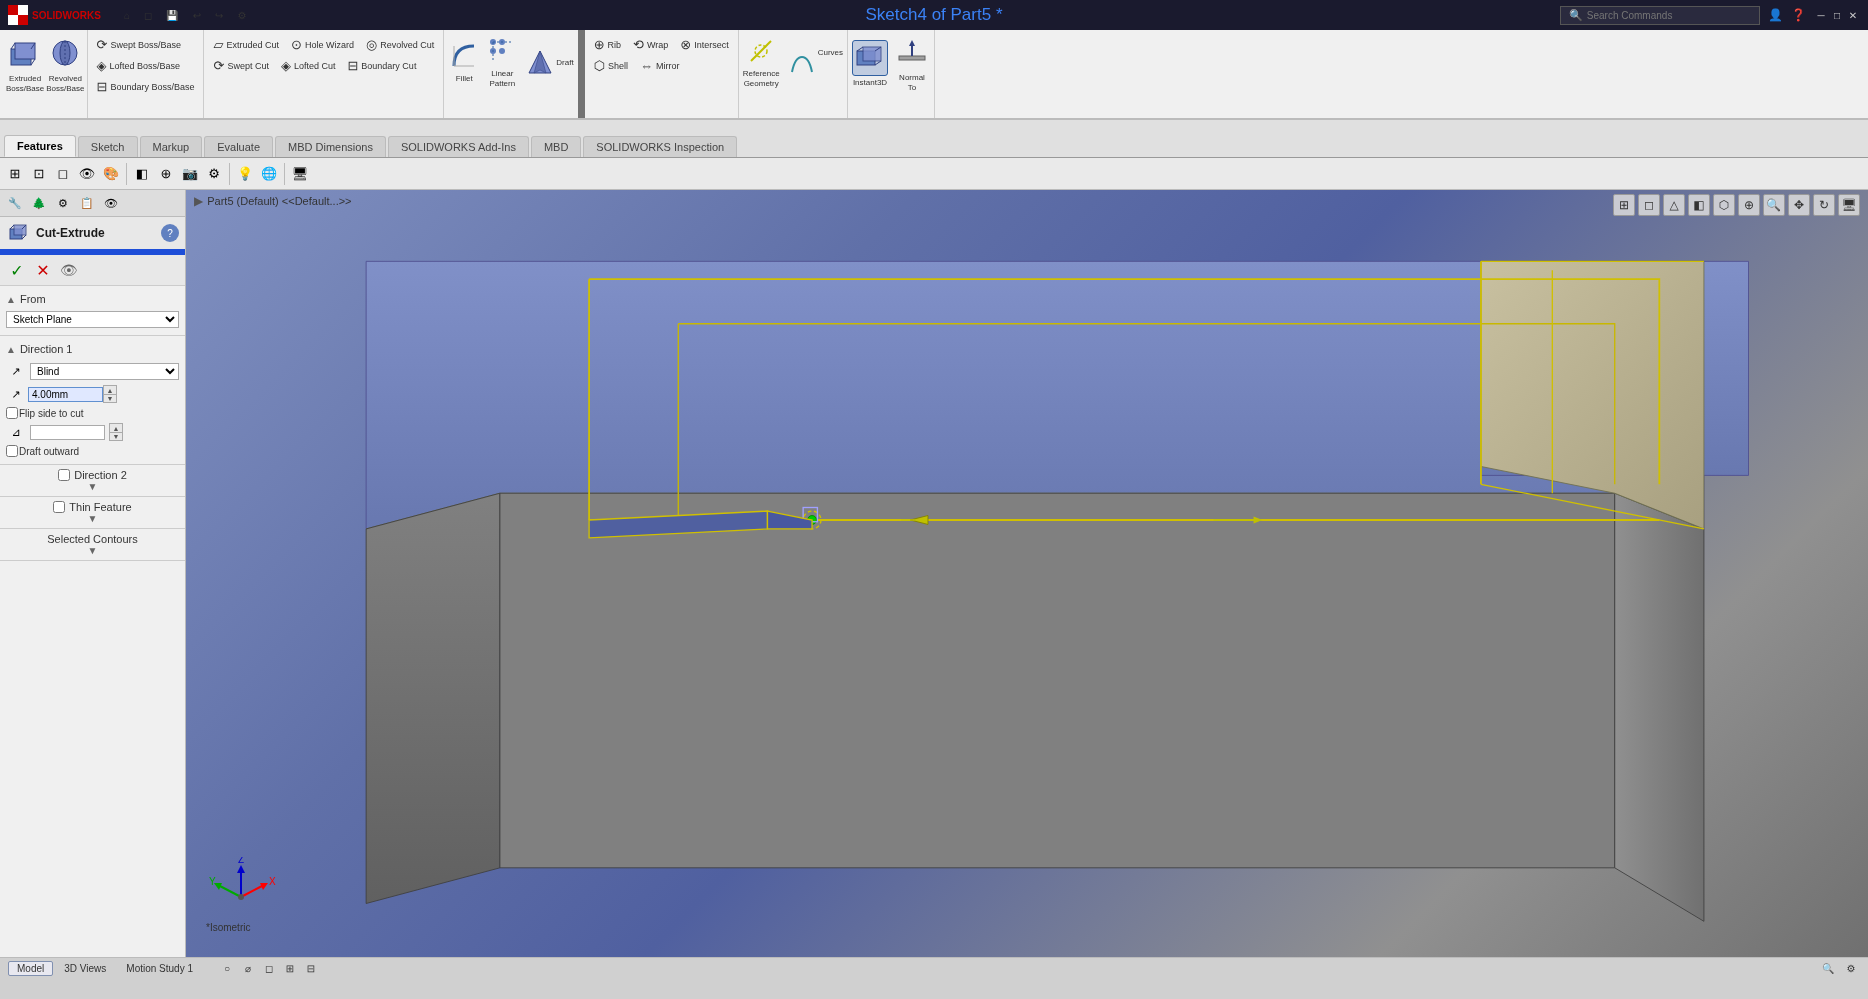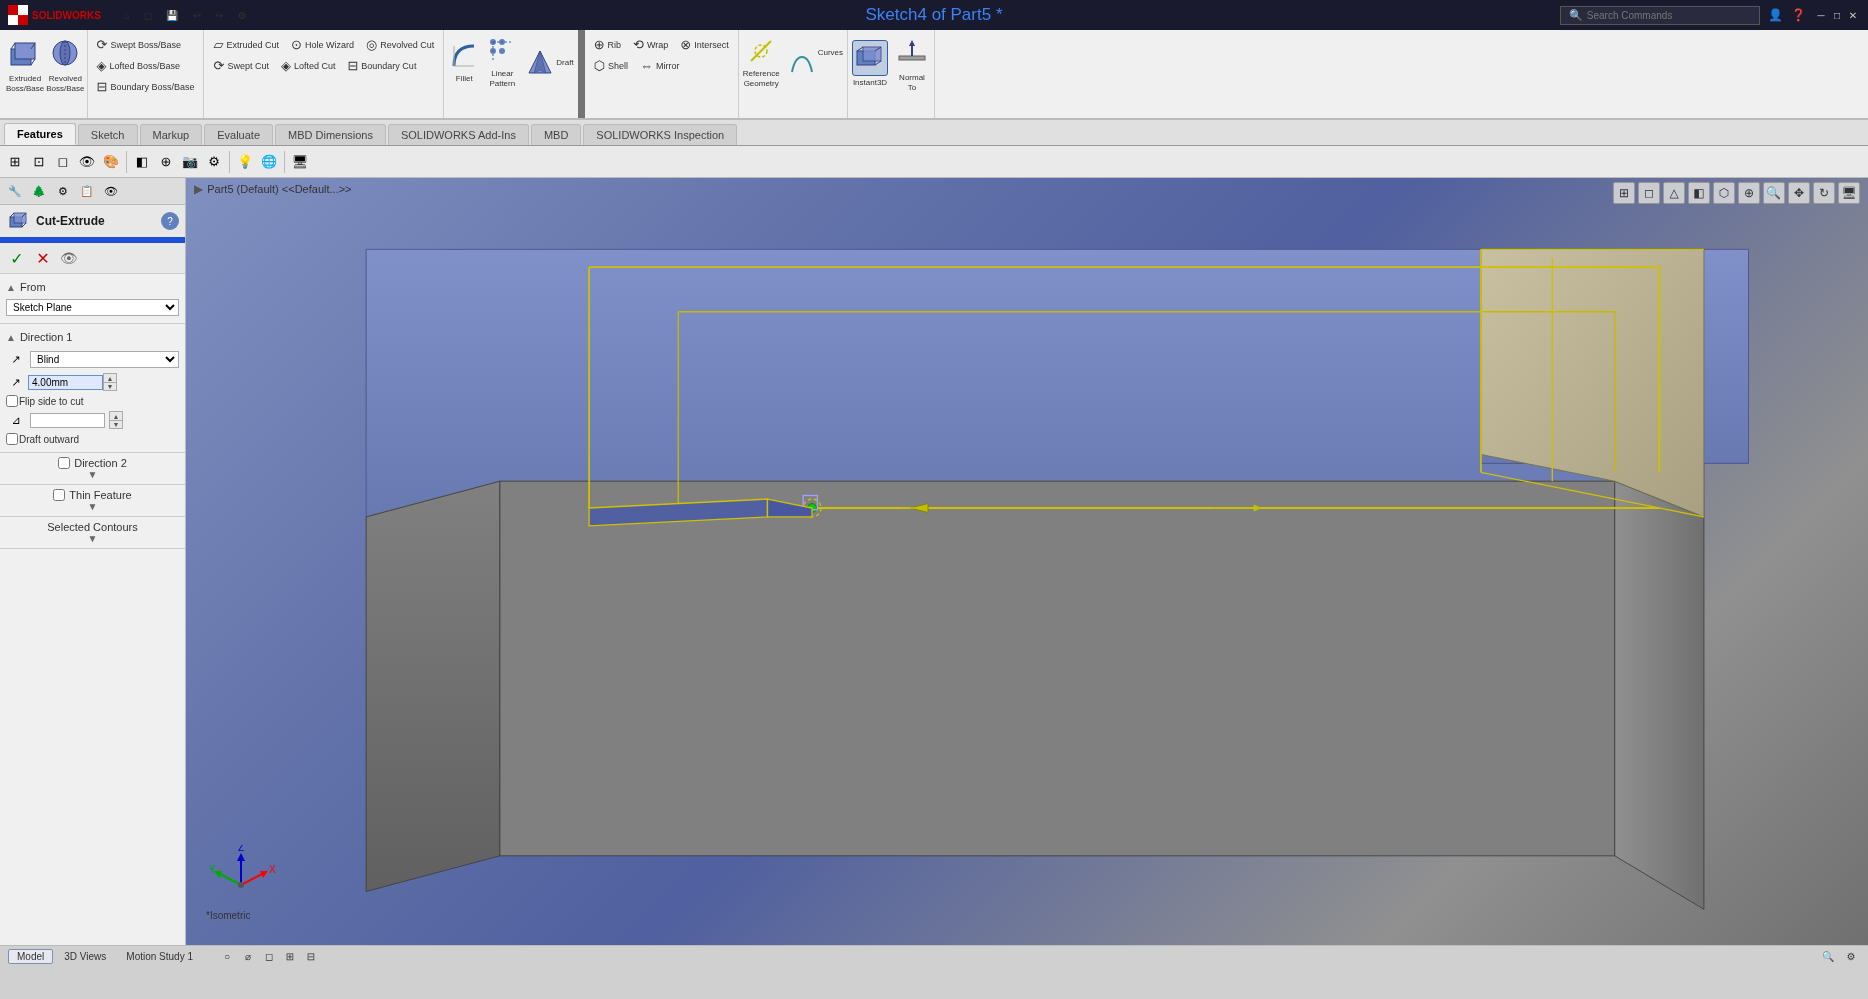--- a/index.html
+++ b/index.html
@@ -97,21 +97,21 @@
     .ribbon-btn-small {
       display: flex; align-items: center; gap: 3px; padding: 1px 4px; cursor: pointer;
       border: 1px solid transparent; border-radius: 2px; font-size: 9px; color: #333;
       white-space: nowrap;
     }
     .ribbon-btn-small .icon { font-size: 13px; }
 
     
     #tabbar {
       background: #e0e0e0;
-      height: 26px;
+      height: 38px;
       display: flex;
       align-items: flex-end;
       border-bottom: 1px solid #999;
       padding: 0 4px;
     }
     .tab {
       padding: 4px 12px; font-size: 11px; cursor: pointer; border: 1px solid #bbb;
       border-bottom: none; background: #d0d0d0; margin-right: 2px; border-radius: 3px 3px 0 0;
       color: #444;
     }

